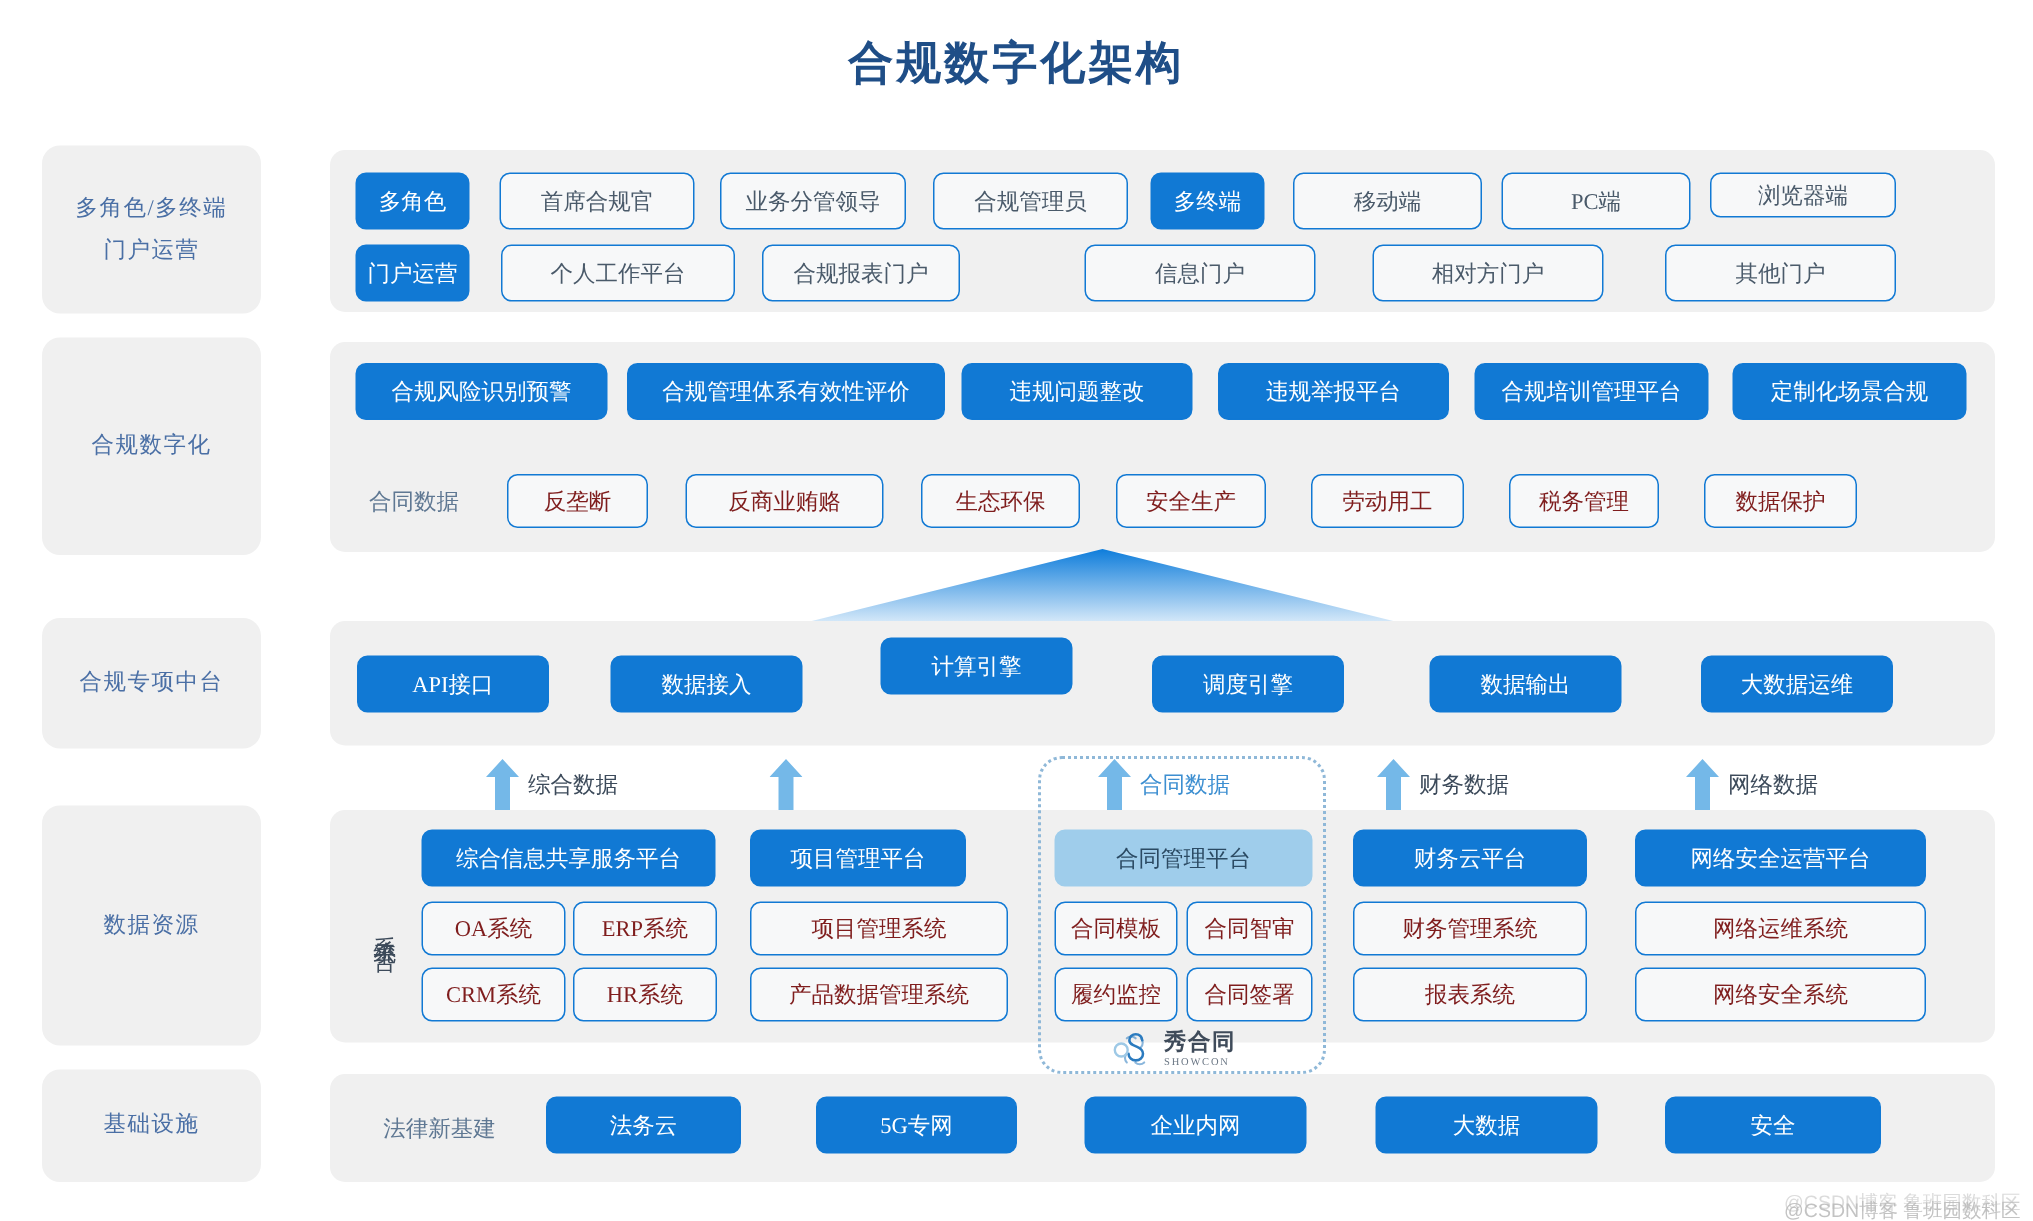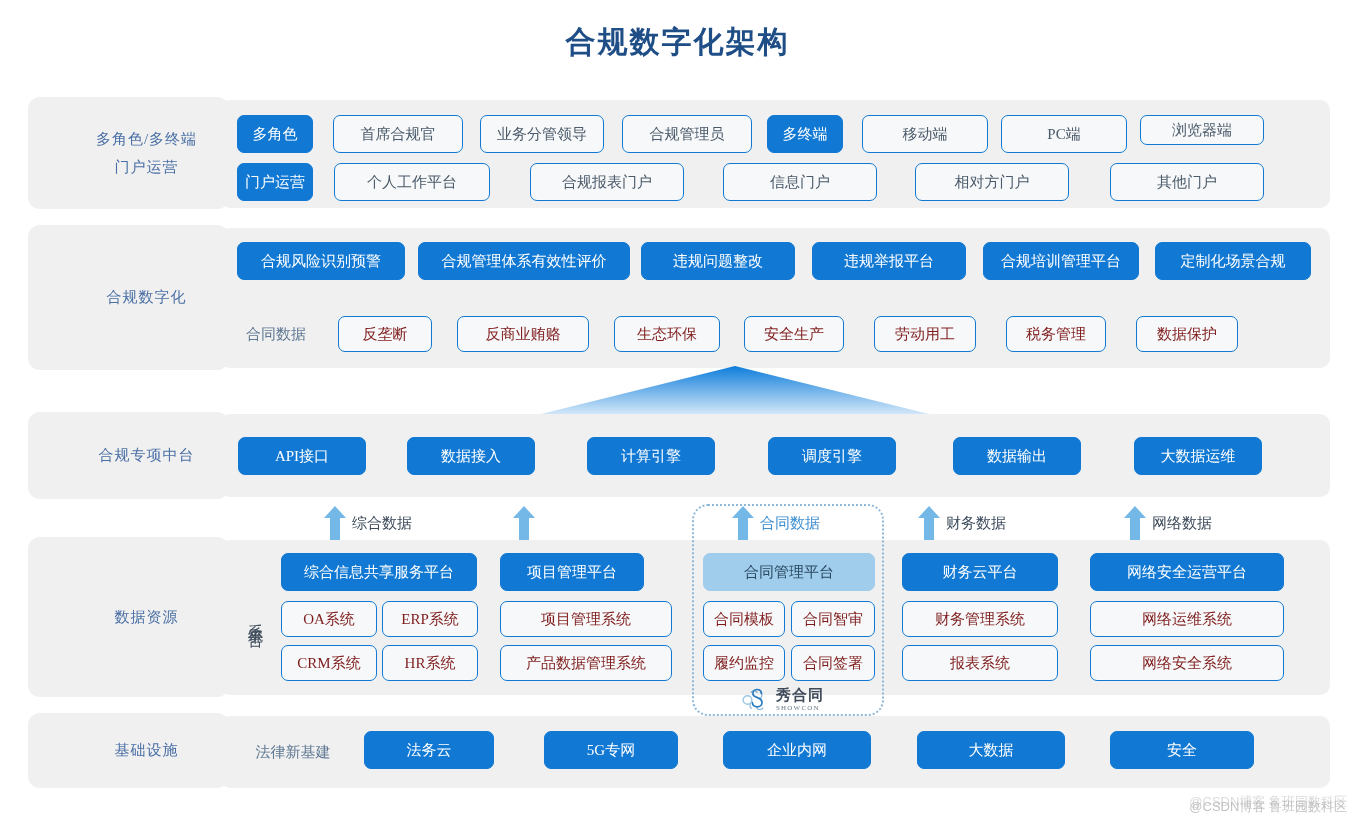--- a/index.html
+++ b/index.html
@@ -15,27 +15,26 @@
   
   .title{
     position:absolute;left:0;top:22px;width:1355px;
     text-align:center;
     font-size:30px;font-weight:bold;color:#1f4e87;
     letter-spacing:2px;
   }
 
   
   .side-label{
-    position:absolute;left:28px;width:165px;
+    position:absolute;left:28px;width:146px;
     background:#f0f0f0;border-radius:12px;
     color:#4a6fa5;font-size:15px;
     display:flex;align-items:center;justify-content:center;
     text-align:center;line-height:1.9;
     letter-spacing:1px;
-    padding-left:36px;
   }
 
   
   .panel{
     position:absolute;
     background:#f0f0f0;border-radius:10px;
   }
 
   
   .chip{
@@ -123,21 +122,21 @@
   <div class="chip outline" style="left:333px;top:115px;width:130px;height:38px;">首席合规官</div>
   <div class="chip outline" style="left:480px;top:115px;width:124px;height:38px;">业务分管领导</div>
   <div class="chip outline" style="left:622px;top:115px;width:130px;height:38px;">合规管理员</div>
   <div class="chip solid" style="left:767px;top:115px;width:76px;height:38px;">多终端</div>
   <div class="chip outline" style="left:862px;top:115px;width:126px;height:38px;">移动端</div>
   <div class="chip outline" style="left:1001px;top:115px;width:126px;height:38px;">PC端</div>
   <div class="chip outline" style="left:1140px;top:115px;width:124px;height:30px;">浏览器端</div>
 
   <div class="chip solid" style="left:237px;top:163px;width:76px;height:38px;">门户运营</div>
   <div class="chip outline" style="left:334px;top:163px;width:156px;height:38px;">个人工作平台</div>
-  <div class="chip outline" style="left:530px;top:163px;width:154px;height:38px;">合规报表门户</div>
+  <div class="chip outline" style="left:508px;top:163px;width:132px;height:38px;">合规报表门户</div>
   <div class="chip outline" style="left:723px;top:163px;width:154px;height:38px;">信息门户</div>
   <div class="chip outline" style="left:915px;top:163px;width:154px;height:38px;">相对方门户</div>
   <div class="chip outline" style="left:1110px;top:163px;width:154px;height:38px;">其他门户</div>
 
   <div class="panel" style="left:220px;top:228px;width:1110px;height:140px;"></div>
 
   <div class="chip solid" style="left:237px;top:242px;width:168px;height:38px;">合规风险识别预警</div>
   <div class="chip solid" style="left:418px;top:242px;width:212px;height:38px;">合规管理体系有效性评价</div>
   <div class="chip solid" style="left:641px;top:242px;width:154px;height:38px;">违规问题整改</div>
   <div class="chip solid" style="left:812px;top:242px;width:154px;height:38px;">违规举报平台</div>
@@ -162,21 +161,21 @@
         </linearGradient>
       </defs>
       <polygon points="210,0 420,52 420,56 0,56 0,52" fill="url(#chevGrad)"></polygon>
     </svg>
   </div>
 
   <div class="panel" style="left:220px;top:414px;width:1110px;height:83px;"></div>
 
   <div class="chip solid" style="left:238px;top:437px;width:128px;height:38px;">API接口</div>
   <div class="chip solid" style="left:407px;top:437px;width:128px;height:38px;">数据接入</div>
-  <div class="chip solid" style="left:587px;top:437px;width:128px;height:38px;">计算引擎</div>
+  <div class="chip solid" style="left:587px;top:425px;width:128px;height:38px;">计算引擎</div>
   <div class="chip solid" style="left:768px;top:437px;width:128px;height:38px;">调度引擎</div>
   <div class="chip solid" style="left:953px;top:437px;width:128px;height:38px;">数据输出</div>
   <div class="chip solid" style="left:1134px;top:437px;width:128px;height:38px;">大数据运维</div>
 
   <div class="uparrow" style="left:324px;top:506px;">
     <svg width="22" height="34" viewBox="0 0 22 34">
         <polygon points="11,0 22,12 16,12 16,34 6,34 6,12 0,12" fill="#74b8e8"></polygon>
       </svg>
   </div>
   <div class="plain" style="left:352px;top:506px;width:110px;height:34px;justify-content:flex-start;color:#3c4a5a;">综合数据</div>

